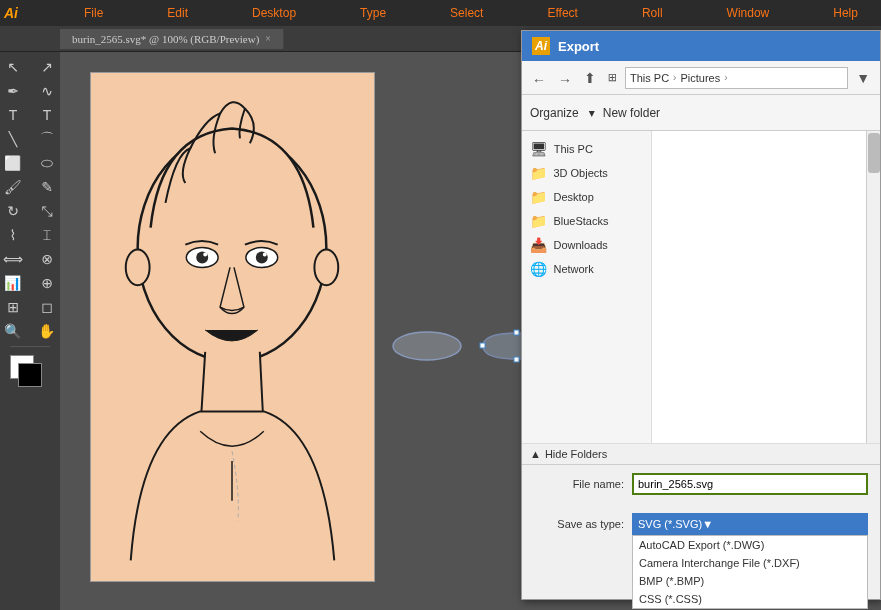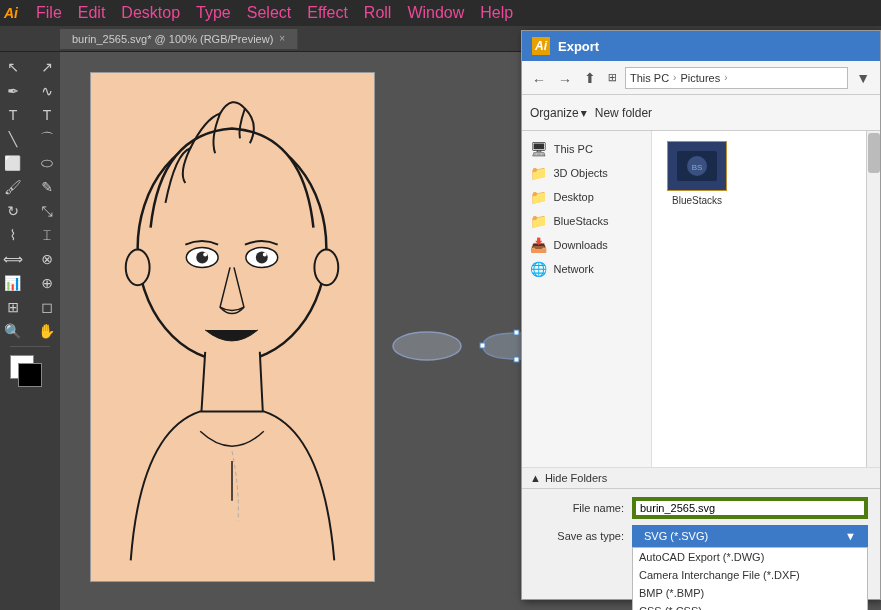--- a/index.html
+++ b/index.html
@@ -17,32 +17,34 @@
     .ai-logo {
       color: #ff9a00;
       font-weight: bold;
       font-size: 14px;
       margin-right: 10px;
       font-style: italic;
     }
     .menu-item {
       padding: 2px 8px;
       cursor: pointer;
-      font-size: 16px;
-      color: #ec4899;
+      font-size: 12px;
+      color: #f97316;
+      margin-left: 48px;
     }
 
     
     .tab-bar {
       background: #3c3c3c;
       height: 26px;
       display: flex;
       align-items: center;
       padding-left: 60px;
       border-bottom: 1px solid #222;
+      font-family: Liberation Serif, serif;
     }
     .tab {
       background: #535353;
       color: #ccc;
       padding: 4px 12px;
       font-size: 11px;
       display: flex;
       align-items: center;
       gap: 6px;
       cursor: pointer;
@@ -218,21 +220,21 @@
       background: #f5f5f5;
     }
     .organize-btn {
       background: none;
       border: none;
       cursor: pointer;
       font-size: 12px;
       color: #333;
       display: flex;
       align-items: center;
-      gap: 2px;
+      gap: 10px;
     }
     .new-folder-btn {
       background: none;
       border: none;
       cursor: pointer;
       font-size: 12px;
       color: #333;
     }
 
     
@@ -327,54 +329,54 @@
 
     
     .form-area {
       background: #f0f0f0;
       border-top: 1px solid #ccc;
       padding: 8px 12px;
     }
     .form-row {
       display: flex;
       align-items: center;
-      margin-bottom: 6px;
+      margin-bottom: 18px;
       gap: 8px;
     }
     .form-label {
       text-align: right;
       width: 90px;
       font-size: 11px;
       color: #333;
       flex-shrink: 0;
     }
     .form-input {
       flex: 1;
       height: 22px;
-      border: 4px solid #4d7c0f;
+      border: 2px solid #4d7c0f;
       padding: 2px 4px;
       font-size: 11px;
       background: white;
     }
 
     
     .dropdown-wrapper {
       position: relative;
       flex: 1;
     }
     .dropdown-selected {
       background: #3c7ac8;
       color: white;
       height: 22px;
       display: flex;
       align-items: center;
-      padding: 0 12px;
-      font-size: 11px;
-      cursor: pointer;
-      justify-content: space-between;
+      padding: 0 6px;
+      font-size: 11px;
+      cursor: pointer;
+      justify-content: flex-start;
     }
     .dropdown-list {
       position: absolute;
       top: 22px;
       left: 0;
       right: 0;
       background: white;
       border: 1px solid #bbb;
       z-index: 200;
       max-height: 220px;
@@ -610,31 +612,20 @@
           <span>Downloads</span>
         </div>
         <div class="sidebar-item">
           <span class="sidebar-icon network-icon">🌐</span>
           <span>Network</span>
         </div>
       </div>
 
       <div class="files-panel">
         <div class="files-grid">
-          <div class="file-item">
-            <div class="file-thumb bluestacks">
-              <svg width="50" height="40" viewBox="0 0 50 40">
-                <rect width="50" height="40" fill="#2c3e6b"></rect>
-                <rect x="5" y="5" width="40" height="30" rx="2" fill="#1a2a4a"></rect>
-                <circle cx="25" cy="20" r="10" fill="#3a5080"></circle>
-                <text x="25" y="24" text-anchor="middle" fill="#88aacc" font-size="8">BS</text>
-              </svg>
-            </div>
-            <span class="file-label">BlueStacks</span>
-          </div>
         </div>
         <div class="scrollbar-v">
           <div class="scrollbar-thumb"></div>
         </div>
       </div>
     </div>
 
     <div class="hide-folders-bar">
       <span>▲</span>
       <span>Hide Folders</span>

